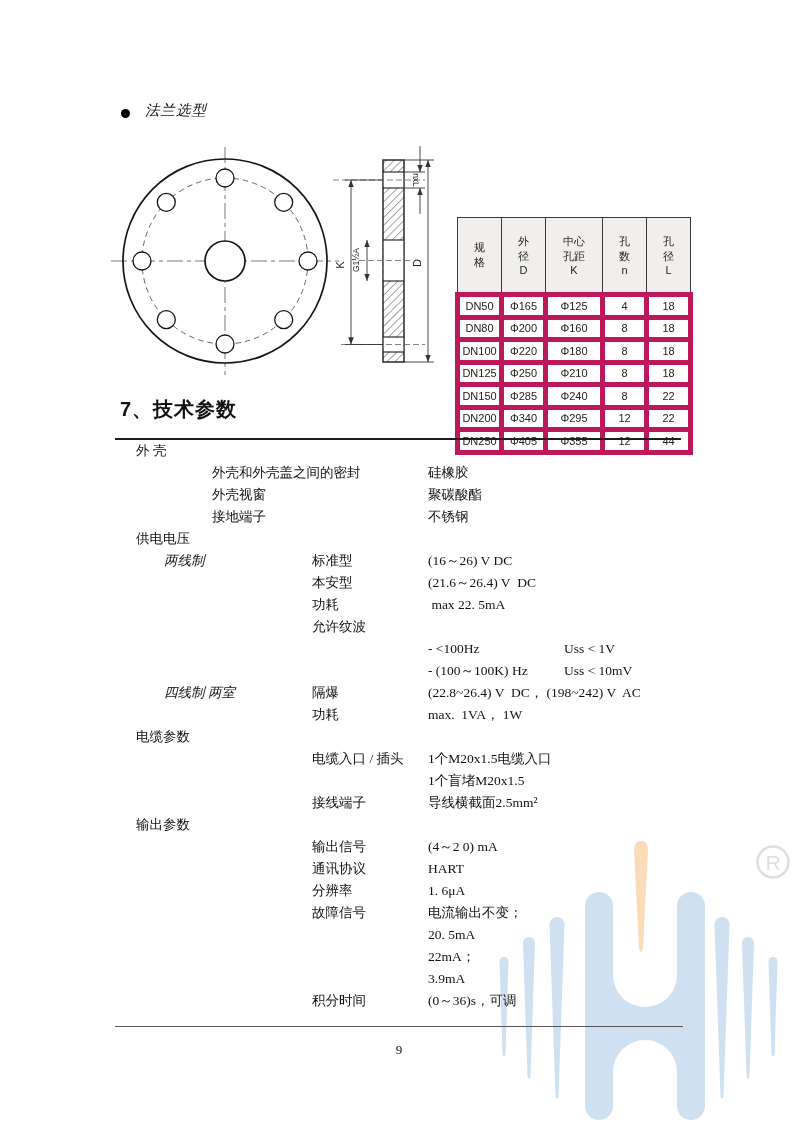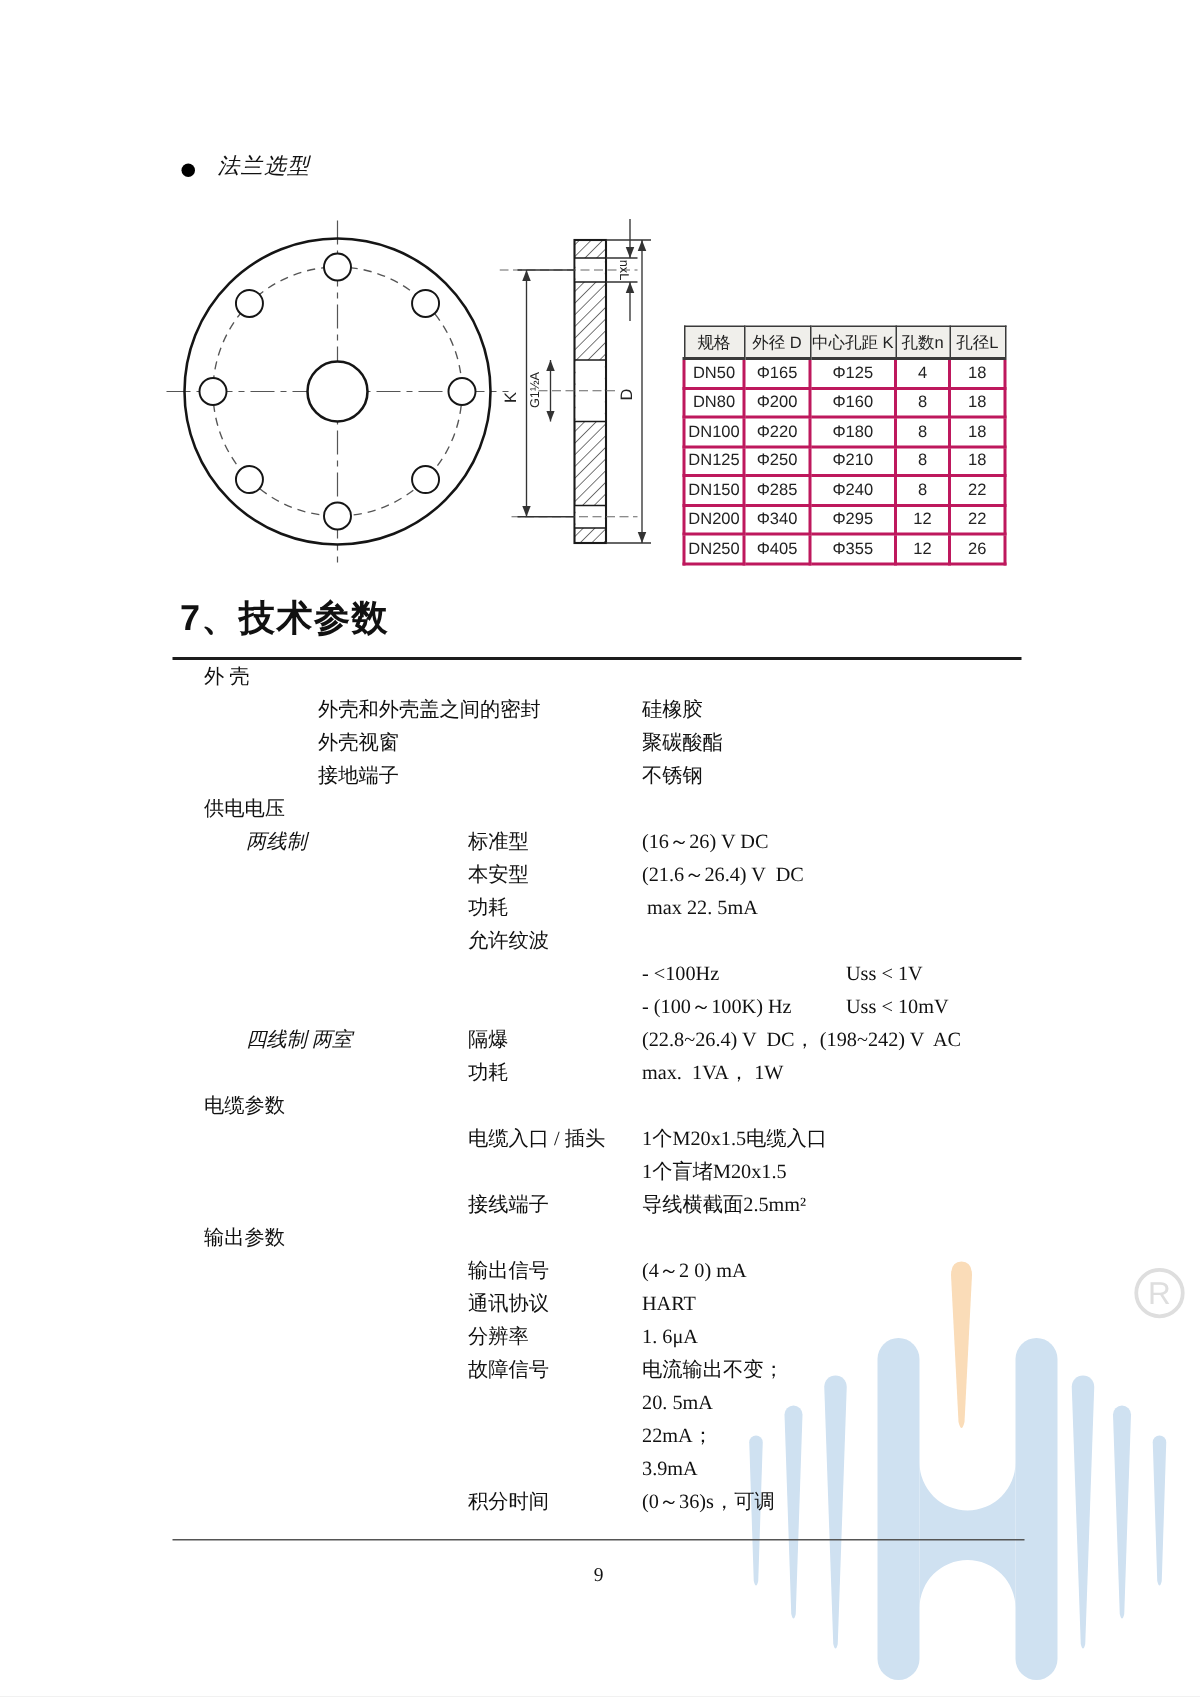--- a/index.html
+++ b/index.html
@@ -5,32 +5,32 @@
   html,body{margin:0;padding:0;background:#e8e8e8;}
   #page{position:relative;width:800px;height:1131px;background:#fff;margin:0 auto;
         font-family:"Liberation Serif","DejaVu Serif",serif;color:#111;overflow:hidden;}
   .abs{position:absolute;}
 
   
   #bullet-dot{left:121px;top:109px;width:9px;height:9px;border-radius:50%;background:#000;}
   #bullet-label{left:145px;top:101px;font-size:14.5px;letter-spacing:1px;font-style:italic;}
 
   
-  #section-title{left:120px;top:396px;font-size:24px;font-weight:700;
+  #section-title{left:120px;top:396px;font-size:20px;font-weight:700;
                  font-family:"Liberation Sans","DejaVu Sans",sans-serif;letter-spacing:1px;}
   #title-rule{left:115px;top:438px;width:566px;height:2px;background:#1c1c1c;}
 
   
   #flange-table-wrap{left:455px;top:217px;}
   table.ft{border-collapse:collapse;table-layout:fixed;
            font-family:"Liberation Sans","DejaVu Sans",sans-serif;font-size:11px;color:#222;
            border:1.5px solid #3a3a3a;}
   table.ft th{background:#f0efeb;font-weight:400;height:20px;border:1px solid #3a3a3a;
-              border-bottom:2px solid #3a3a3a;padding:0;text-align:center;}
-  table.ft td{height:17.5px;border:2px solid #be185d;padding:0;text-align:center;}
+              border-bottom:2px solid #3a3a3a;padding:16px;text-align:center;}
+  table.ft td{height:17.5px;border:5px solid #be185d;padding:0;text-align:center;}
 
   
   #spec-list{left:136px;top:440px;width:566px;font-size:13.5px;}
   .spec-row{position:relative;height:22px;}
   .spec-row span{position:absolute;top:0;line-height:22px;white-space:pre;}
   .sc1.i0{left:0;} .sc1.i1{left:28px;font-style:italic;} .sc1.i2{left:60px;margin-left:16px;}
   .sc2{left:176px;} .scv{left:292px;} .sc4{left:428px;}
 
   
   #footer-rule{left:115px;top:1026px;width:568px;height:1px;background:#555;}
@@ -196,21 +196,21 @@
             <td>Φ340</td>
             <td>Φ295</td>
             <td>12</td>
             <td>22</td>
           </tr>
           <tr>
             <td>DN250</td>
             <td>Φ405</td>
             <td>Φ355</td>
             <td>12</td>
-            <td>26</td>
+            <td>44</td>
           </tr>
         </tbody>
     </table>
   </div>
 
   <div class="abs" id="section-title">7、技术参数</div>
   <div class="abs" id="title-rule"></div>
 
   <div class="abs" id="spec-list">
       <div class="spec-row">

